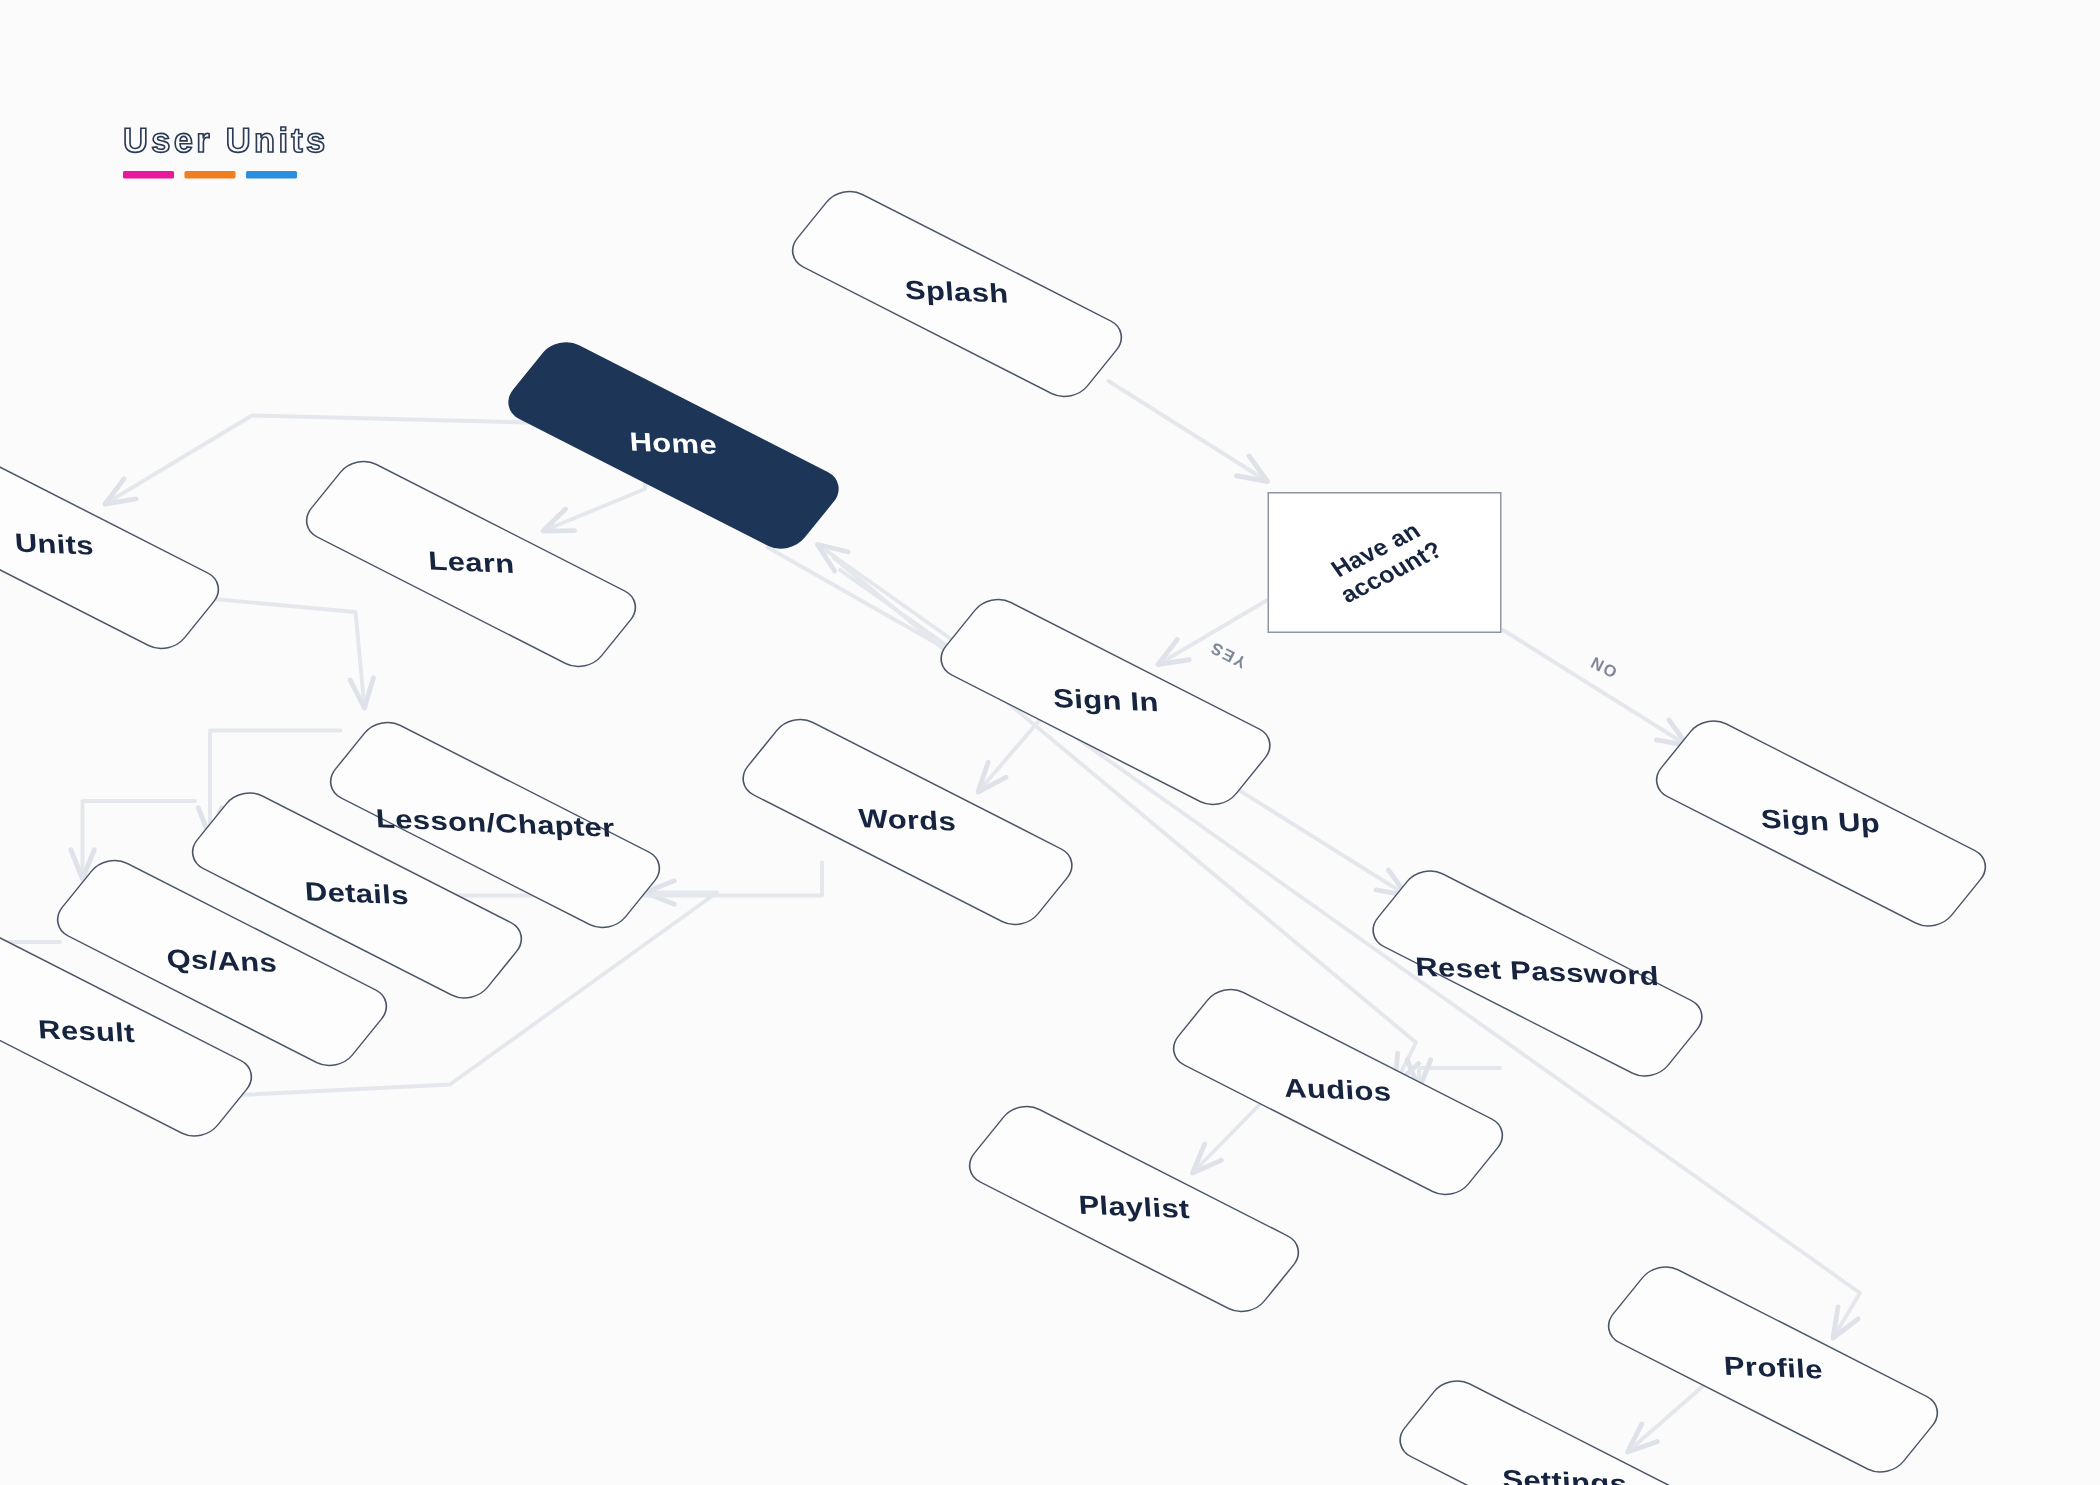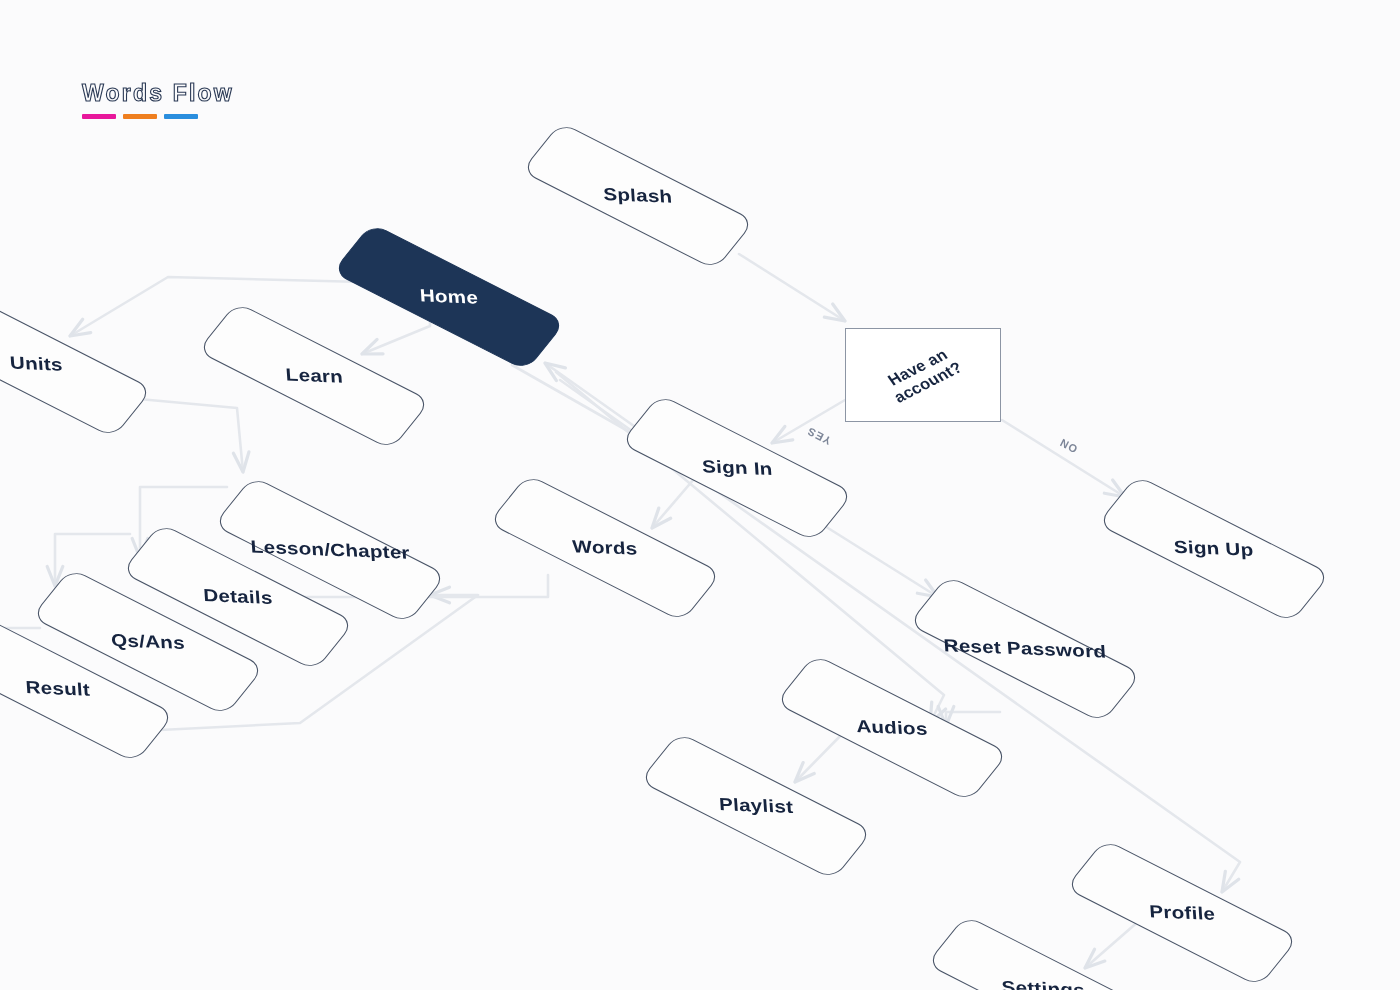--- a/index.html
+++ b/index.html
@@ -96,21 +96,21 @@
     letter-spacing: 1.2px;
     color: #7e8799;
   }
 </style>
 </head>
 <body>
 
 <div id="canvas">
 
   <div id="title-block">
-    <div id="title-text">Words Flow</div>
+    <div id="title-text">User Units</div>
     <div id="title-bars">
       <span class="title-bar" style="background: rgb(232, 23, 155);"></span>
       <span class="title-bar" style="background: rgb(239, 127, 31);"></span>
       <span class="title-bar" style="background: rgb(42, 142, 222);"></span>
     </div>
   </div>
 
   <svg id="wires" viewBox="0 0 1400 990" xmlns="http://www.w3.org/2000/svg">
     <defs>
       <marker id="ah" markerWidth="11" markerHeight="11" refX="8.5" refY="4" orient="auto" markerUnits="strokeWidth">

